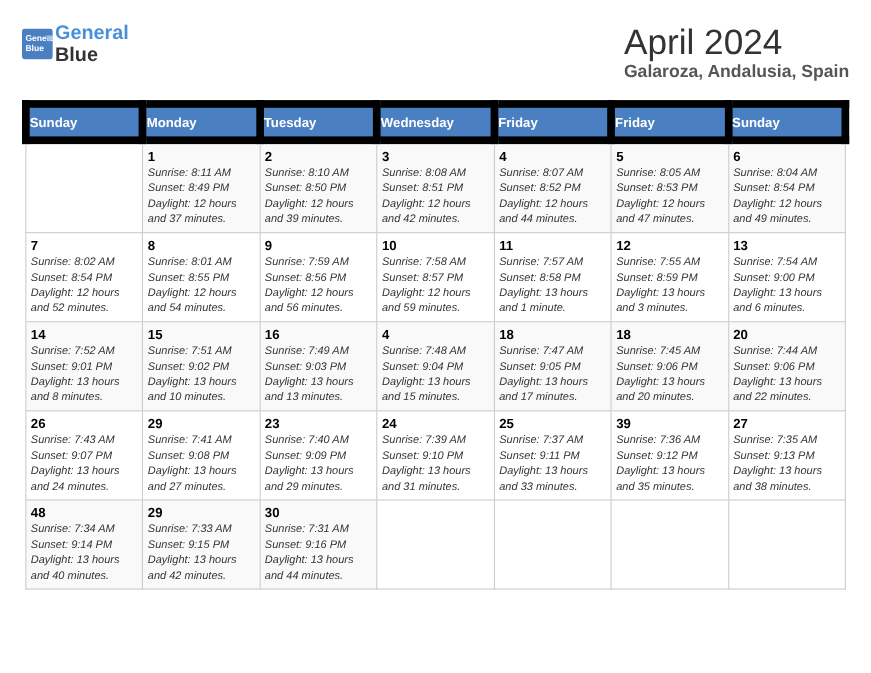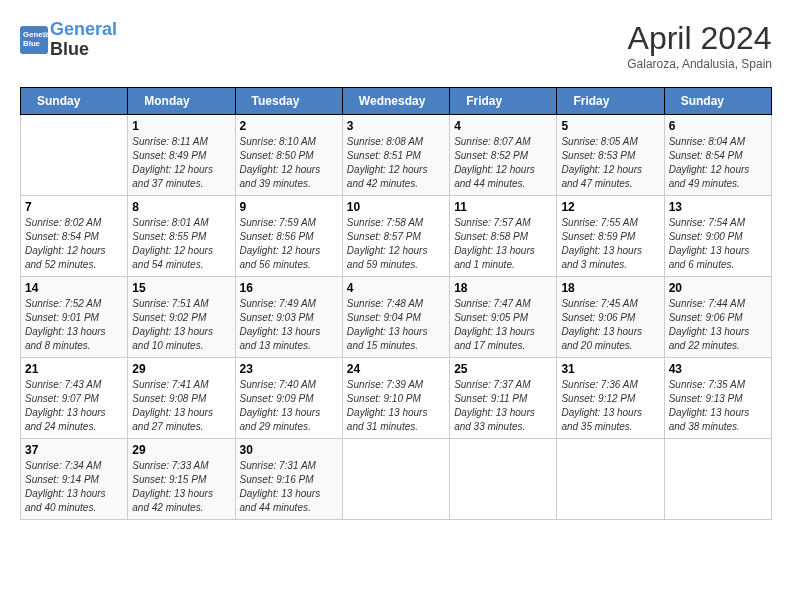--- a/index.html
+++ b/index.html
@@ -28,45 +28,46 @@
     }
     .logo-text span {
       color: #4a90d9;
     }
     .logo-icon {
       width: 28px;
       height: 28px;
       margin-right: 2px;
     }
     .title-block {
-      text-align: center;
+      text-align: left;
       margin-left: 44px;
     }
     .month-title {
       font-size: 32px;
       color: #333;
       font-weight: normal;
     }
     .subtitle {
-      font-size: 12px;
+      font-size: 16px;
       color: #555;
+      font-weight: bold;
     }
     table {
       width: 100%;
       border-collapse: collapse;
       font-size: 11px;
     }
     thead tr th {
       background-color: #4a7fc1;
       color: #fff;
-      padding: 6px 16px;
+      padding: 6px 0;
       text-align: left;
       font-size: 12px;
       font-weight: bold;
-      border: 1px solid #000000;
+      border: 7px solid #000000;
     }
     tbody tr td {
       border: 1px solid #ccc;
       padding: 4px;
       vertical-align: top;
       width: 107px;
     }
     tbody tr td .day-num {
       font-weight: bold;
       font-size: 12px;
@@ -210,51 +211,51 @@
           <span class="day-num">18</span>
           <div class="day-info">Sunrise: 7:45 AM<br>Sunset: 9:06 PM<br>Daylight: 13 hours<br>and 20 minutes.</div>
         </td>
         <td>
           <span class="day-num">20</span>
           <div class="day-info">Sunrise: 7:44 AM<br>Sunset: 9:06 PM<br>Daylight: 13 hours<br>and 22 minutes.</div>
         </td>
       </tr>
       <tr>
         <td>
-          <span class="day-num">21</span>
+          <span class="day-num">26</span>
           <div class="day-info">Sunrise: 7:43 AM<br>Sunset: 9:07 PM<br>Daylight: 13 hours<br>and 24 minutes.</div>
         </td>
         <td>
           <span class="day-num">29</span>
           <div class="day-info">Sunrise: 7:41 AM<br>Sunset: 9:08 PM<br>Daylight: 13 hours<br>and 27 minutes.</div>
         </td>
         <td>
           <span class="day-num">23</span>
           <div class="day-info">Sunrise: 7:40 AM<br>Sunset: 9:09 PM<br>Daylight: 13 hours<br>and 29 minutes.</div>
         </td>
         <td>
           <span class="day-num">24</span>
           <div class="day-info">Sunrise: 7:39 AM<br>Sunset: 9:10 PM<br>Daylight: 13 hours<br>and 31 minutes.</div>
         </td>
         <td>
           <span class="day-num">25</span>
           <div class="day-info">Sunrise: 7:37 AM<br>Sunset: 9:11 PM<br>Daylight: 13 hours<br>and 33 minutes.</div>
         </td>
         <td>
-          <span class="day-num">31</span>
+          <span class="day-num">39</span>
           <div class="day-info">Sunrise: 7:36 AM<br>Sunset: 9:12 PM<br>Daylight: 13 hours<br>and 35 minutes.</div>
         </td>
         <td>
-          <span class="day-num">43</span>
+          <span class="day-num">27</span>
           <div class="day-info">Sunrise: 7:35 AM<br>Sunset: 9:13 PM<br>Daylight: 13 hours<br>and 38 minutes.</div>
         </td>
       </tr>
       <tr>
         <td>
-          <span class="day-num">37</span>
+          <span class="day-num">48</span>
           <div class="day-info">Sunrise: 7:34 AM<br>Sunset: 9:14 PM<br>Daylight: 13 hours<br>and 40 minutes.</div>
         </td>
         <td>
           <span class="day-num">29</span>
           <div class="day-info">Sunrise: 7:33 AM<br>Sunset: 9:15 PM<br>Daylight: 13 hours<br>and 42 minutes.</div>
         </td>
         <td>
           <span class="day-num">30</span>
           <div class="day-info">Sunrise: 7:31 AM<br>Sunset: 9:16 PM<br>Daylight: 13 hours<br>and 44 minutes.</div>
         </td>

